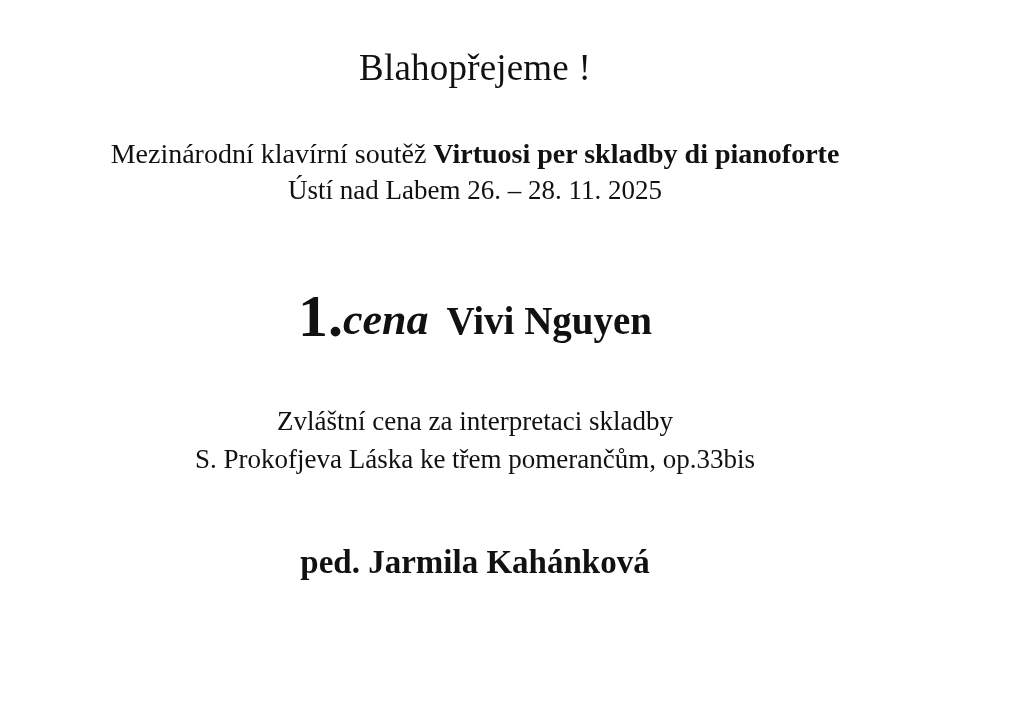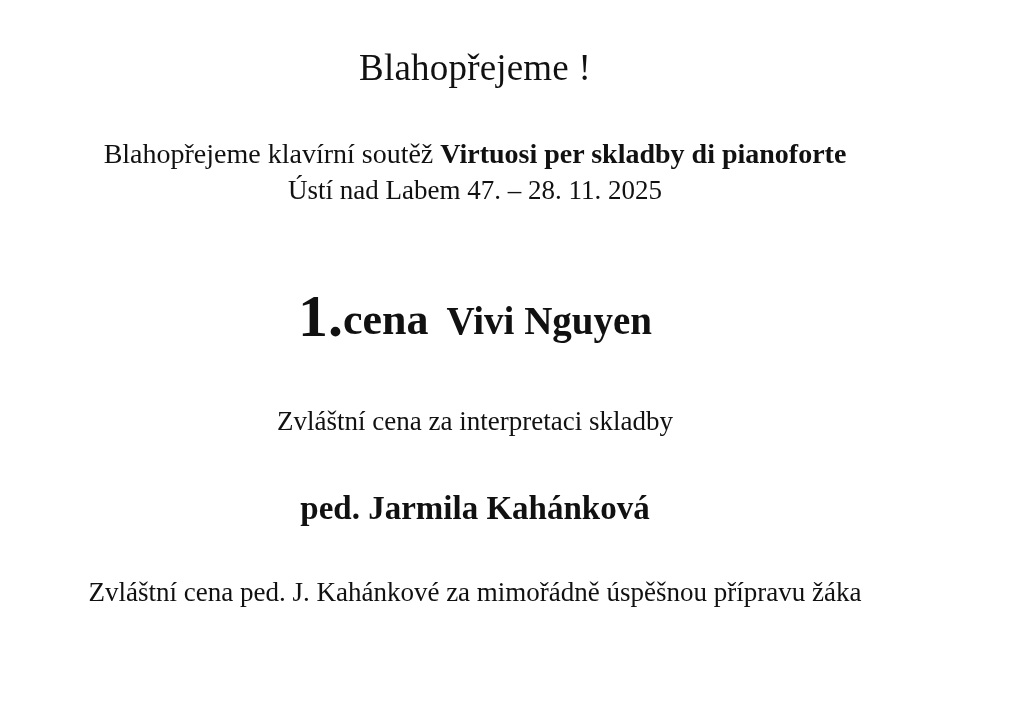--- a/index.html
+++ b/index.html
@@ -56,36 +56,37 @@
     white-space: nowrap;
   }
   .prize-line .rank {
     font-size: 60px;
     font-weight: 700;
     vertical-align: -2px;
   }
   .prize-line .prize-word {
     font-size: 44px;
     font-weight: 700;
+    font-style: italic;
   }
   .prize-line .winner {
     font-size: 39px;
     font-weight: 700;
     margin-left: 18px;
   }
   .special-block {
     margin-top: 54px;
   }
   .special-line {
     font-size: 27px;
     line-height: 1.4;
     margin: 0;
   }
   .teacher-block {
-    margin-top: 48px;
+    margin-top: 64px;
   }
   .teacher-line {
     font-size: 33px;
     font-weight: 700;
     margin: 0;
     line-height: 1.2;
   }
   .teacher-award-block {
     margin-top: 46px;
   }
@@ -96,33 +97,31 @@
   }
 </style>
 </head>
 <body>
 
 <div class="page">
 
   <h1 class="headline">Blahopřejeme !</h1>
 
   <div class="competition-block">
-    <p class="competition-line"><span>Blahopřejeme klavírní soutěž </span><span class="bold">Virtuosi per skladby di pianoforte</span></p>
-    <p class="place-line">Ústí nad Labem   47. – 28. 11. 2025</p>
+    <p class="competition-line"><span>Mezinárodní klavírní soutěž </span><span class="bold">Virtuosi per skladby di pianoforte</span></p>
+    <p class="place-line">Ústí nad Labem   26. – 28. 11. 2025</p>
   </div>
 
   <div class="prize-block">
     <p class="prize-line"><span class="rank">1.</span><span class="prize-word">cena</span><span class="winner">Vivi Nguyen</span></p>
   </div>
 
   <div class="special-block">
     <p class="special-line">Zvláštní cena za interpretaci skladby</p>
+    <p class="special-line">S. Prokofjeva Láska ke třem pomerančům, op.33bis</p>
   </div>
 
   <div class="teacher-block">
     <p class="teacher-line">ped. Jarmila Kahánková</p>
   </div>
 
-  <div class="teacher-award-block">
-    <p class="teacher-award-line">Zvláštní cena ped. J. Kahánkové za mimořádně úspěšnou přípravu žáka</p>
-  </div>
 
 </div>
 
 </body></html>

